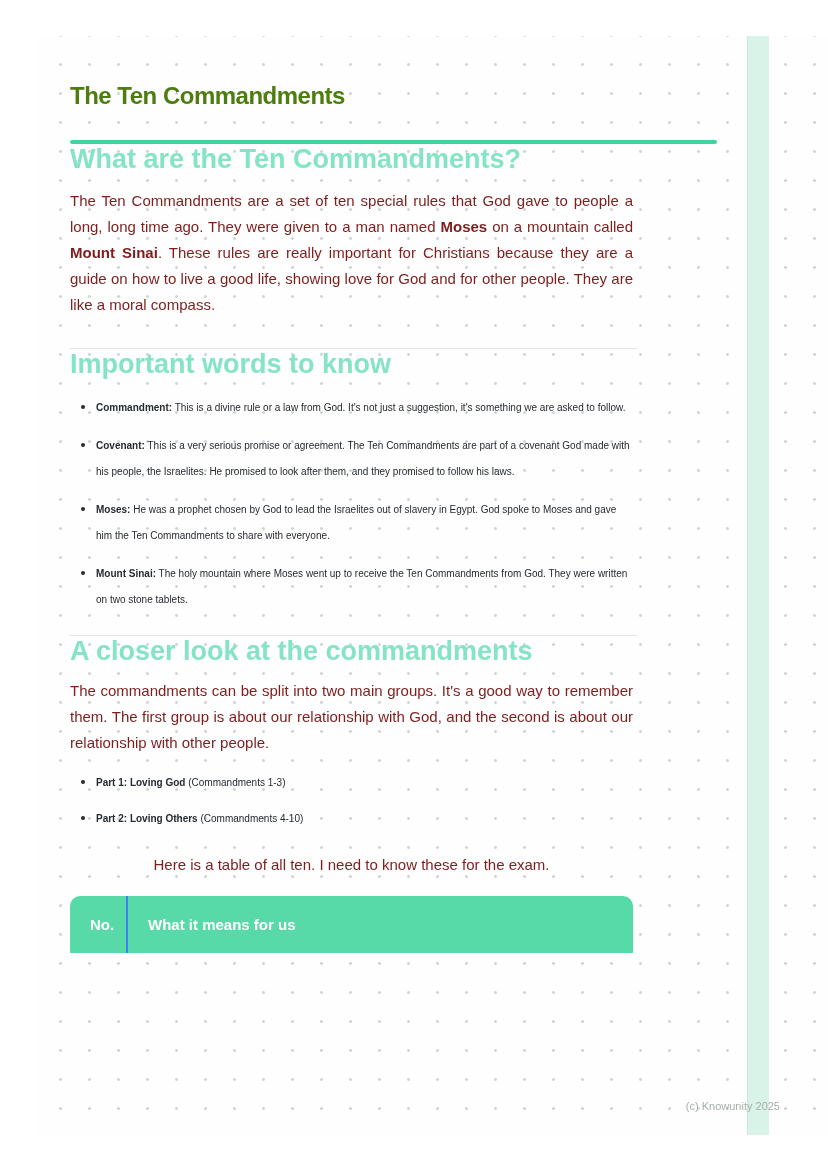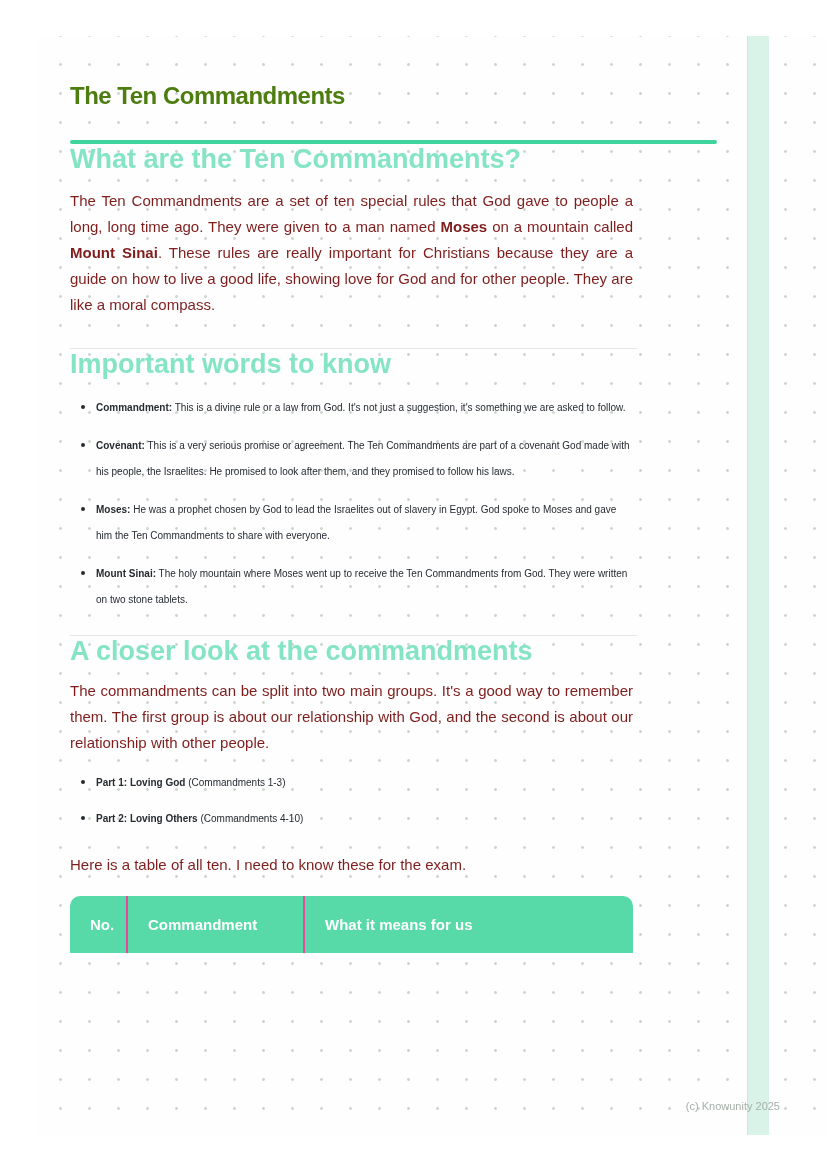--- a/index.html
+++ b/index.html
@@ -69,21 +69,21 @@
     width: 563px;
     font-size: 15px;
     line-height: 26px;
     color: #7f1d1d;
     text-align: justify;
   }
   p.mt-14 { margin-top: 14px; }
   p.mt-12 { margin-top: 12px; }
   p.lead-in {
     margin-top: 20px;
-    text-align: left;
+    text-align: center;
   }
   .divider {
     margin-top: 30px;
     width: 567px;
     height: 1px;
     background: #e3e6e5;
   }
   .divider.tight { margin-top: 22px; }
   ul.doc-list {
     margin: 14px 0 0 0;
@@ -115,21 +115,21 @@
     color: #ffffff;
     font-size: 15px;
     font-weight: 700;
     overflow: hidden;
   }
   .table-header .cell {
     display: flex;
     align-items: center;
     padding-left: 20px;
     box-sizing: border-box;
-    border-right: 2px solid #ec4899;
+    border-right: 2px solid #3b82f6;
   }
   .table-header .cell.col-no { width: 58px; }
   .table-header .cell.col-commandment { width: 177px; }
   .table-header .cell.col-meaning { flex: 1; border-right: none; border-radius: 20px; }
   .footer-note {
     position: absolute;
     top: 1100px;
     right: 48px;
     font-size: 11px;
     color: #a6b0ab;
@@ -167,19 +167,18 @@
 
   <ul class="doc-list parts-list">
     <li><span class="bold">Part 1: Loving God</span><span> (Commandments 1-3)</span></li>
     <li><span class="bold">Part 2: Loving Others</span><span> (Commandments 4-10)</span></li>
   </ul>
 
   <p class="body-text lead-in">Here is a table of all ten. I need to know these for the exam.</p>
 
   <div class="table-header">
     <div class="cell col-no">No.</div>
-    <div class="cell col-commandment">Commandment</div>
     <div class="cell col-meaning">What it means for us</div>
   </div>
 
 </div>
 
 <div class="footer-note">(c) Knowunity 2025</div>
 
 </body></html>

